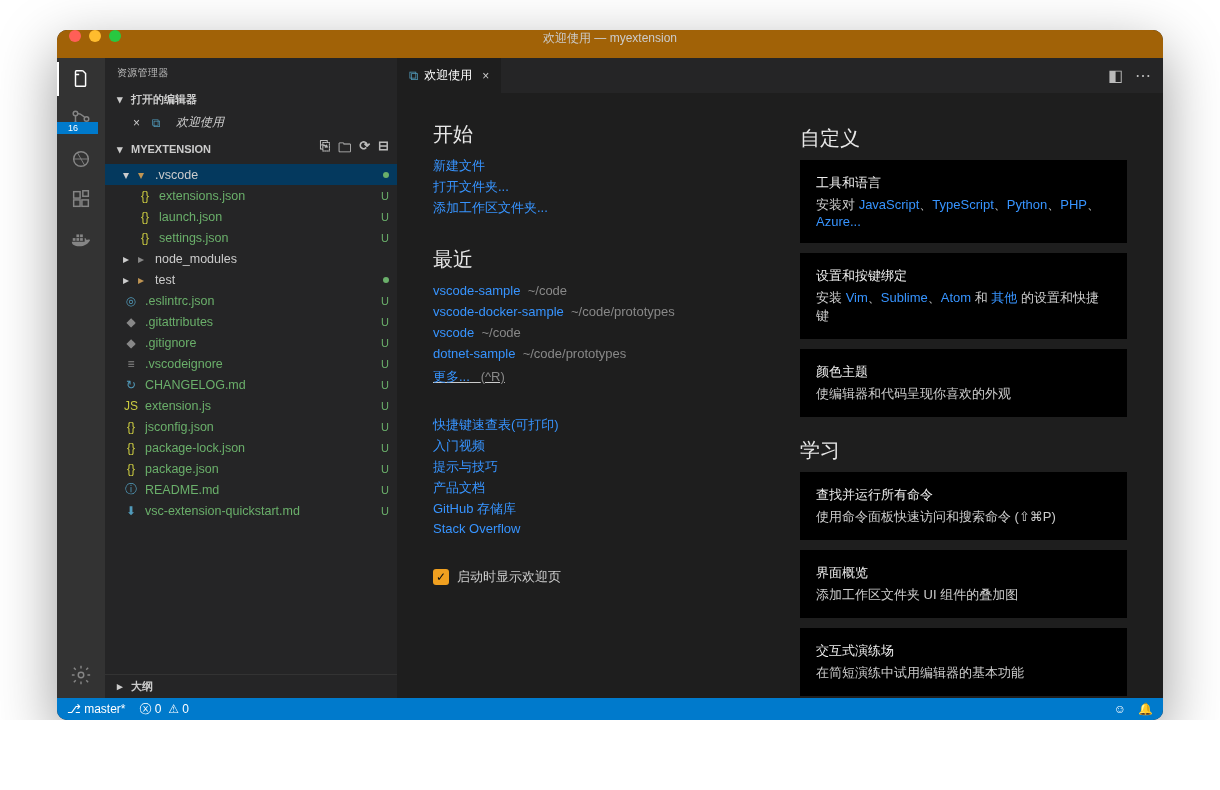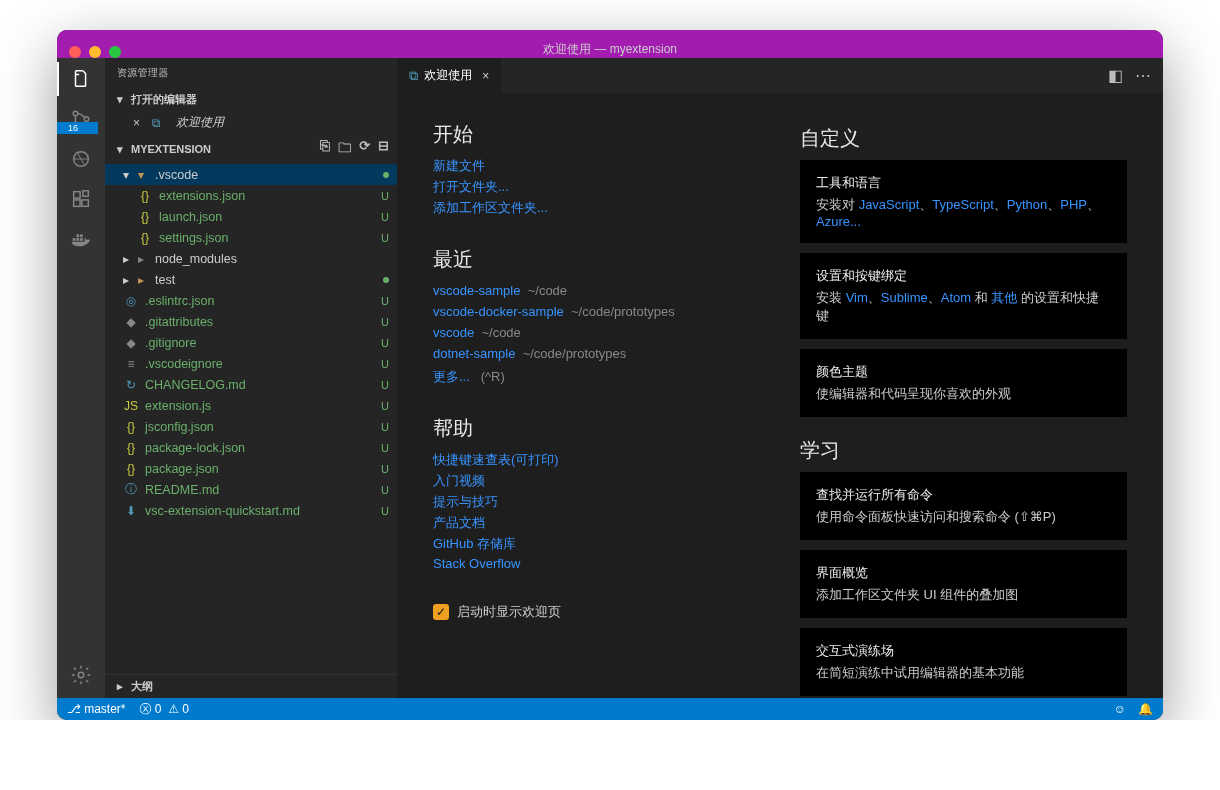--- a/index.html
+++ b/index.html
@@ -1,18 +1,18 @@
 <!DOCTYPE html>
 <html><head>
 <meta charset="utf-8">
 <style>
 * { box-sizing: border-box; margin: 0; padding: 0; font-family: -apple-system, "Segoe UI", sans-serif; }
 body { background: #fff; display:flex; align-items:flex-start; justify-content:center; }
 .window { width:1106px; height:690px; background:#1e1e1e; border-radius:10px; overflow:hidden; display:flex; flex-direction:column; margin-top:30px; box-shadow:0 20px 60px rgba(0,0,0,.4); }
-.titlebar { height:28px; background:#a21caf; display:flex; align-items:flex-end; position:relative; }
+.titlebar { height:28px; background:#a16207; display:flex; align-items:flex-start; position:relative; }
 .traffic { display:flex; gap:8px; margin-left:12px; }
 .dot { width:12px; height:12px; border-radius:50%; }
 .dot.red{background:#ff5f57}.dot.yellow{background:#febc2e}.dot.green{background:#28c840}
 .title { position:absolute; left:0; right:0; text-align:center; color:#ccc; font-size:12px; }
 .body { flex:1; display:flex; overflow:hidden; }
 .activitybar { width:48px; background:#333; display:flex; flex-direction:column; align-items:center; padding-top:8px; gap:14px; }
 .activitybar .ab-icon { width:26px; height:26px; display:flex; align-items:center; justify-content:center; color:#858585; cursor:pointer; position:relative; }
 .activitybar .ab-icon.active { color:#fff; }
 .activitybar .ab-icon.active::before { content:""; position:absolute; left:-11px; top:-4px; bottom:-4px; width:2px; background:#fff; }
 .badge { position:absolute; bottom:-2px; right:-4px; background:#007acc; color:#fff; font-size:9px; border-radius:0; padding:1px 20px; }
@@ -40,21 +40,21 @@
 .tab .close { color:#ccc; margin-left:4px; }
 .tab-actions { margin-left:auto; display:flex; align-items:center; gap:12px; padding-right:12px; color:#bbb; }
 .welcome { flex:1; padding:28px 36px; display:flex; gap:40px; color:#ccc; overflow:auto; }
 .col { flex:1; }
 h2 { font-size:20px; font-weight:400; color:#e8e8e8; margin-bottom:8px; }
 .col.right h2:first-child { margin-top:4px; }
 .link { color:#3794ff; font-size:13px; cursor:pointer; display:block; line-height:1.6; }
 .link-inline { color:#3794ff; cursor:pointer; }
 .muted { color:#888; font-size:13px; }
 .recent-row { font-size:13px; line-height:1.6; }
-.more-row { margin-top:2px; }
+.more-row { margin-top:2px;text-decoration:underline; }
 .section { margin-bottom:28px; }
 .card { background:#000000; padding:14px 16px; margin-bottom:10px; font-size:13px; color:#ccc; }
 .card .card-title { color:#eee; margin-bottom:4px; font-size:13px; }
 .checkbox-row { display:flex; align-items:center; gap:8px; font-size:13px; color:#ccc; margin-top:6px; }
 .cb { width:16px; height:16px; background:#f0a020; border-radius:3px; display:flex; align-items:center; justify-content:center; color:#111; font-size:12px; }
 .statusbar { height:22px; background:#007acc; color:#fff; display:flex; align-items:center; font-size:12px; padding:0 10px; gap:14px; }
 .statusbar .right { margin-left:auto; display:flex; gap:12px; }
 svg { display:block; }
 </style>
 </head>
@@ -265,21 +265,20 @@
                 <div class="recent-row"><span class="link-inline">vscode-docker-sample</span>&nbsp;&nbsp;<span class="muted">~/code/prototypes</span></div>
                 <div class="recent-row"><span class="link-inline">vscode</span>&nbsp;&nbsp;<span class="muted">~/code</span></div>
                 <div class="recent-row"><span class="link-inline">dotnet-sample</span>&nbsp;&nbsp;<span class="muted">~/code/prototypes</span></div>
               </div>
             <div class="recent-row more-row">
               <span class="link-inline">更多...</span>
               &nbsp;&nbsp;<span class="muted">(^R)</span>
             </div>
           </div>
           <div class="section">
-            <h2>帮助</h2>
             <div id="help-links">
                 <span class="link">快捷键速查表(可打印)</span>
                 <span class="link">入门视频</span>
                 <span class="link">提示与技巧</span>
                 <span class="link">产品文档</span>
                 <span class="link">GitHub 存储库</span>
                 <span class="link">Stack Overflow</span>
               </div>
           </div>
           <div class="checkbox-row">

